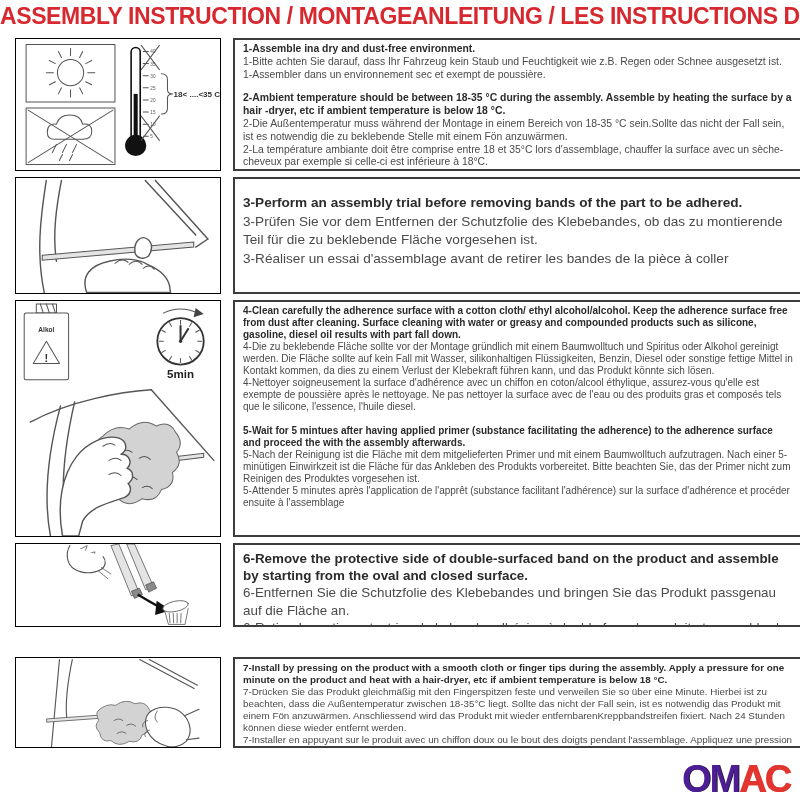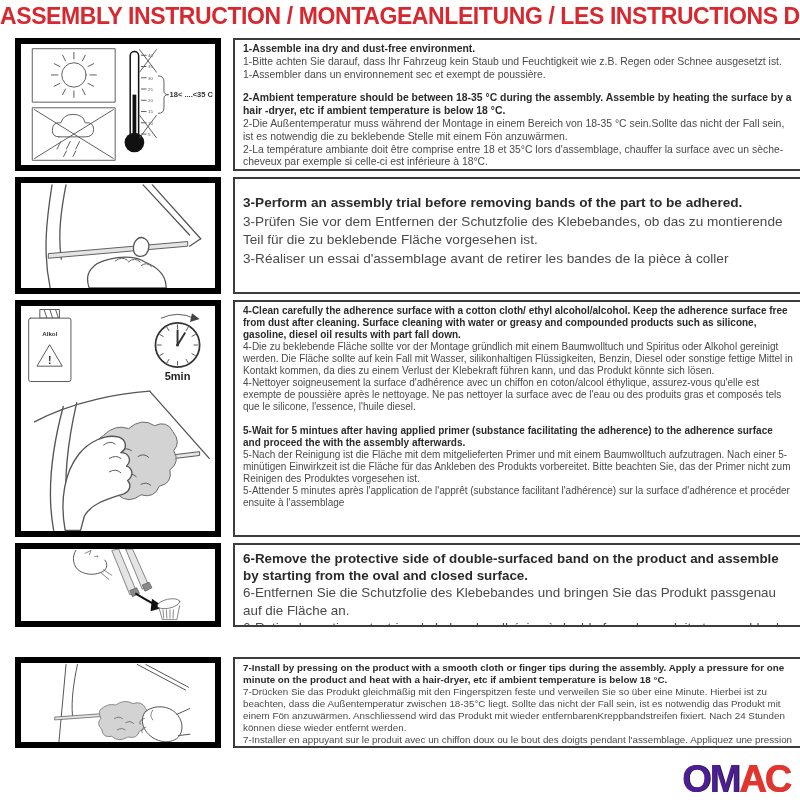--- a/index.html
+++ b/index.html
@@ -8,21 +8,21 @@
     font-family:"Liberation Sans",sans-serif;overflow:hidden;
   }
   *{box-sizing:border-box;}
   .title{
     position:absolute;top:3px;left:0;width:100%;text-align:center;
     color:#d7282f;font-weight:bold;font-size:23px;letter-spacing:-0.4px;
     transform:scaleY(1.05);white-space:nowrap;
   }
   .row{position:absolute;left:15px;display:flex;}
   .illus{
-    width:206px;flex:0 0 206px;border:6px solid #000000;background:#fff;
+    width:206px;flex:0 0 206px;border:1px solid #000000;background:#fff;
     overflow:hidden;
   }
   .illus svg{display:block;width:100%;height:100%;}
   .txt{
     width:570px;flex:0 0 570px;margin-left:12px;border:2px solid #3c3c3c;
     background:#fff;padding:3px 8px 2px 8px;color:#4a4a4a;overflow:hidden;
   }
   .txt p{margin:0;}
   .txt p.b{font-weight:bold;color:#2b2b2b;}
   .txt p.gap{margin-top:12px;}

